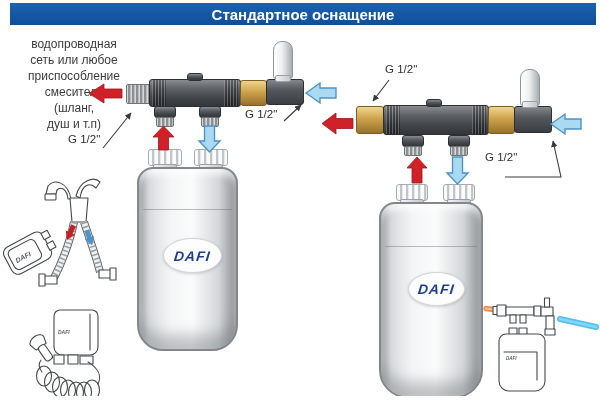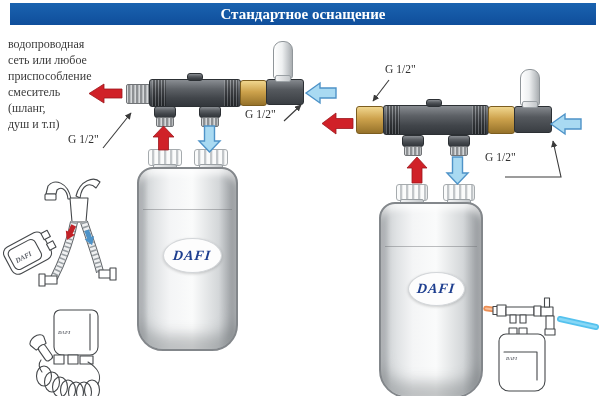--- a/index.html
+++ b/index.html
@@ -1,17 +1,17 @@
 <!DOCTYPE html>
 <html><head>
 <meta charset="utf-8">
 <style>
   html,body{margin:0;padding:0;background:#fff;}
   .stage{position:relative;width:600px;height:396px;background:#ffffff;overflow:hidden;
-         font-family:Liberation Serif, serif;}
+         font-family:Liberation Sans, sans-serif;text-align:center;}
 
   
   .hdr{position:absolute;left:10px;top:3px;width:586px;height:22px;
        background:linear-gradient(180deg,#1a63b0,#0f4e9b);
        color:#fff;font-weight:bold;font-size:15px;display:flex;align-items:center;justify-content:center;}
 
   
   .note{position:absolute;left:8px;top:36px;width:132px;font-size:12px;line-height:16px;
         color:#3b3b3b;white-space:pre-line;}
 

